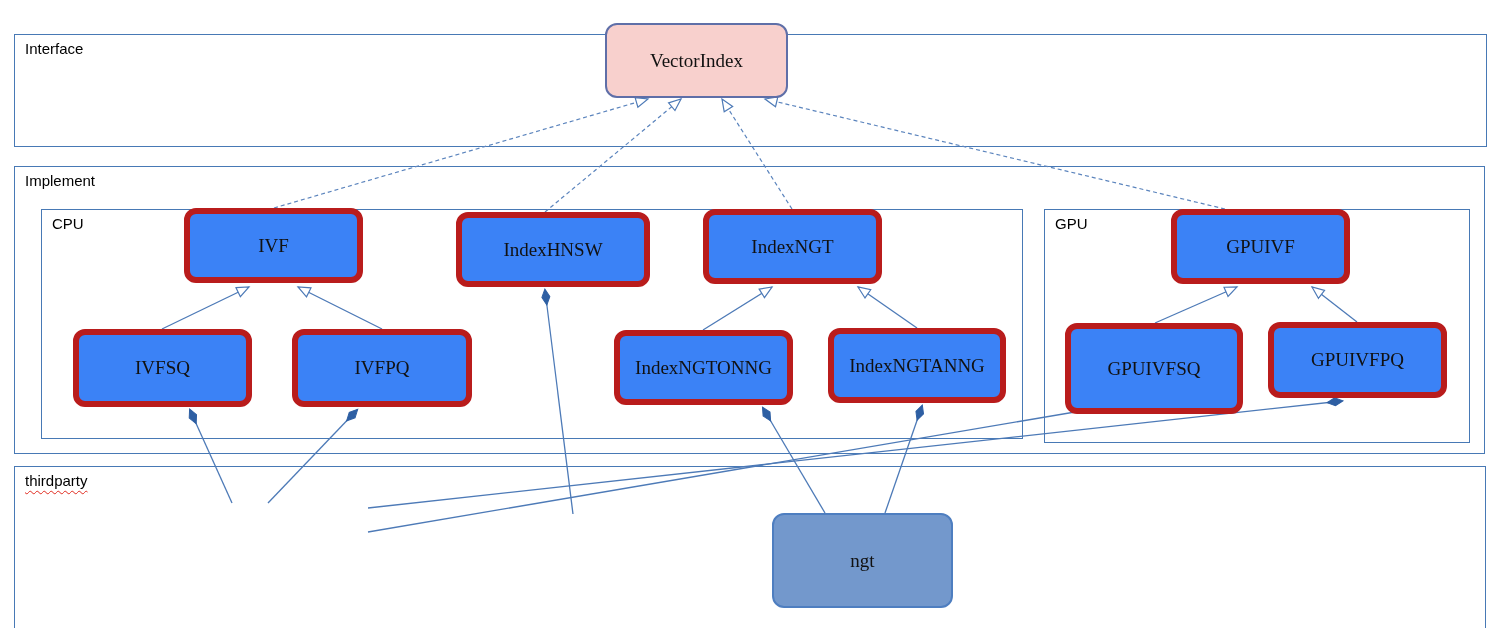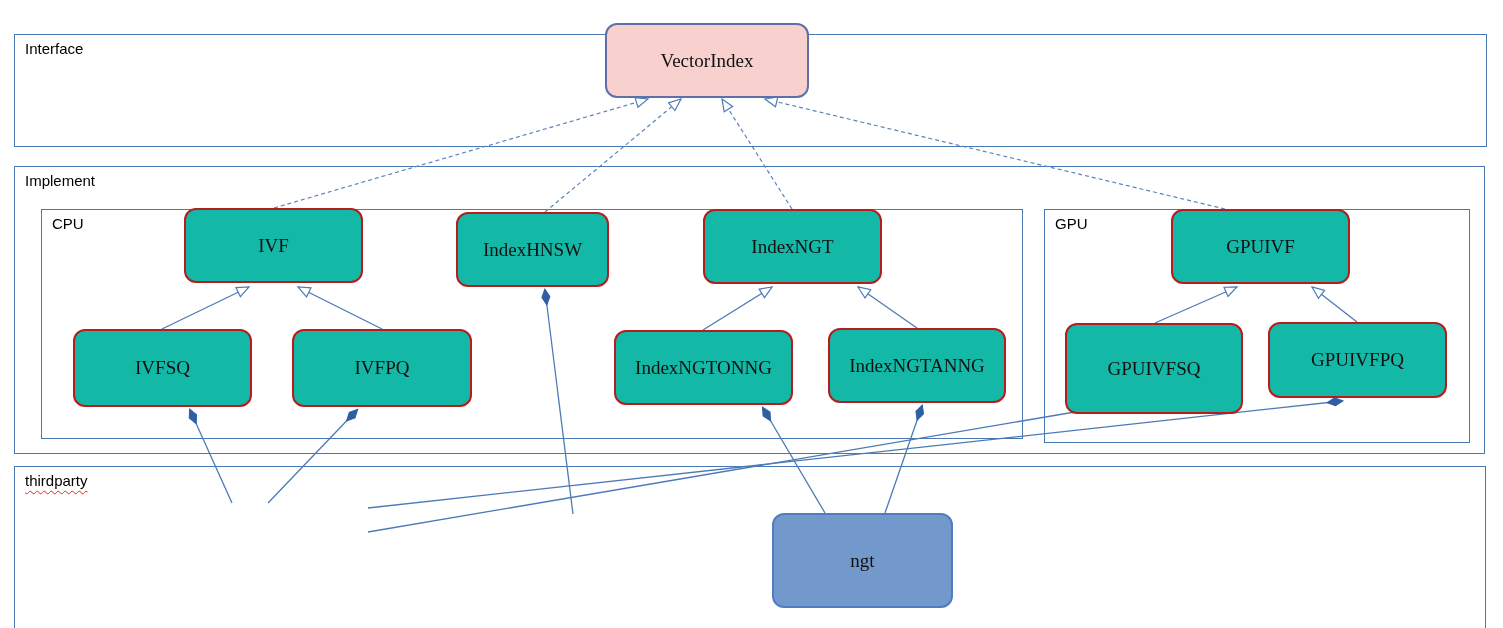--- a/index.html
+++ b/index.html
@@ -42,21 +42,21 @@
   .node{
     position:absolute;
     box-sizing:border-box;
     border-radius:12px;
     display:flex;align-items:center;justify-content:center;
     font-family:"Liberation Serif",serif;
     font-size:19px;
     color:#111111;
     z-index:3;
   }
-  .node.green{background:#14b8a6;border:2px solid #b91c1c;}
+  .node.green{background:#3b82f6;border:6px solid #b91c1c;}
   .node.pink {background:#f8d0cd;border:2px solid #5f6fa8;}
   .node.blue {background:#7398cc;border:2px solid #4e7ec0;}
 </style>
 </head>
 <body>
 
 <div class="canvas">
 
   <div class="section" style="left:14px;top:14px;width:1473px;height:113px;">
     <span class="sec-label">Interface</span>
@@ -108,29 +108,29 @@
       <path d="M232,503 L190,410" marker-end="url(#dia)"></path>
       <path d="M268,503 L357,410" marker-end="url(#dia)"></path>
       <path d="M573,514 L545,290" marker-end="url(#dia)"></path>
       <path d="M825,513 L763,408" marker-end="url(#dia)"></path>
       <path d="M885,513 L922,406" marker-end="url(#dia)"></path>
       <path d="M368,508 L1342,401" marker-end="url(#dia)"></path>
       <path d="M368,532 L1128,403" marker-end="url(#dia)"></path>
     </g>
   </svg>
 
-  <div class="node pink" style="left:605px;top:23px;width:204px;height:75px;">
+  <div class="node pink" style="left:605px;top:23px;width:183px;height:75px;">
     <span>VectorIndex</span>
   </div>
 
   <div class="node green" style="left:184px;top:208px;width:179px;height:75px;">
     <span>IVF</span>
   </div>
 
-  <div class="node green" style="left:456px;top:212px;width:153px;height:75px;text-align:center;">
+  <div class="node green" style="left:456px;top:212px;width:194px;height:75px;text-align:center;">
     <span>IndexHNSW</span>
   </div>
 
   <div class="node green" style="left:703px;top:209px;width:179px;height:75px;">
     <span>IndexNGT</span>
   </div>
 
   <div class="node green" style="left:73px;top:329px;width:179px;height:78px;">
     <span>IVFSQ</span>
   </div>

